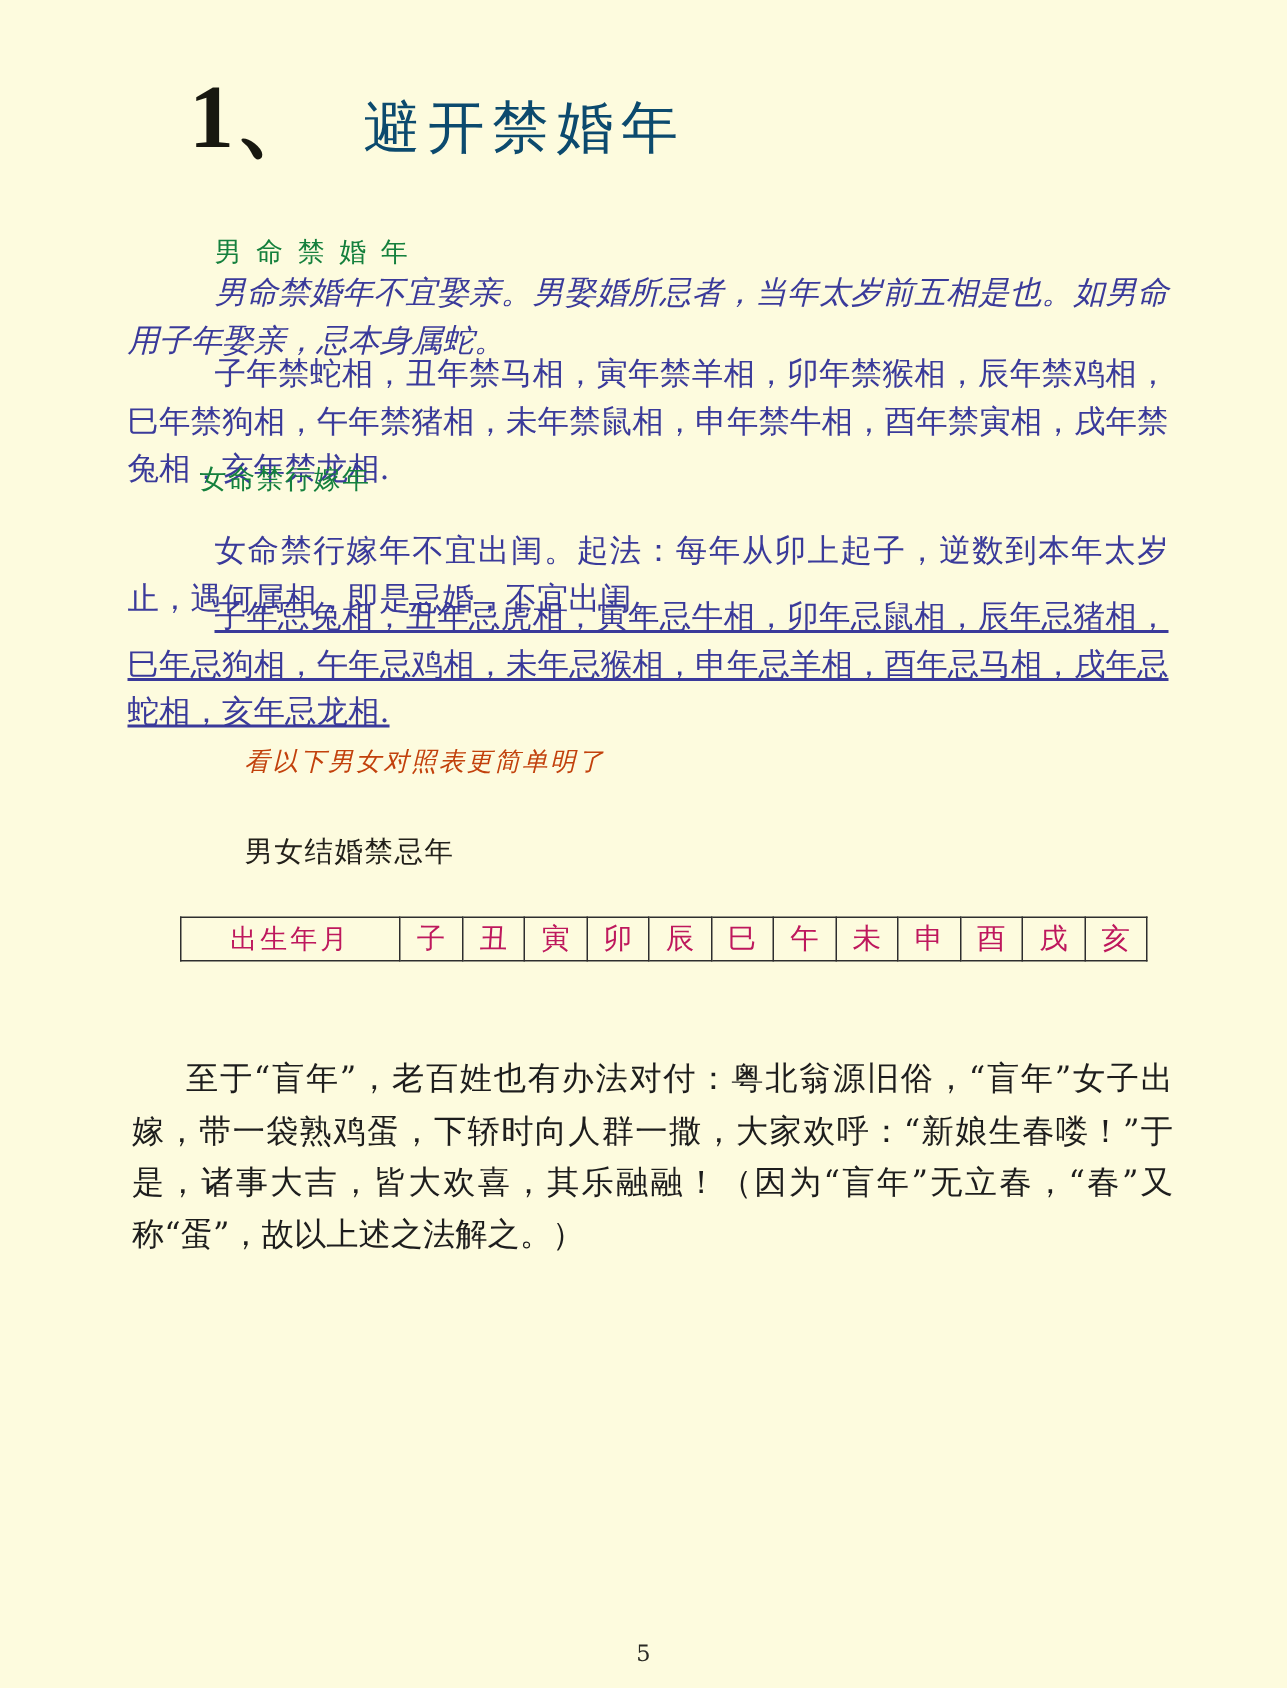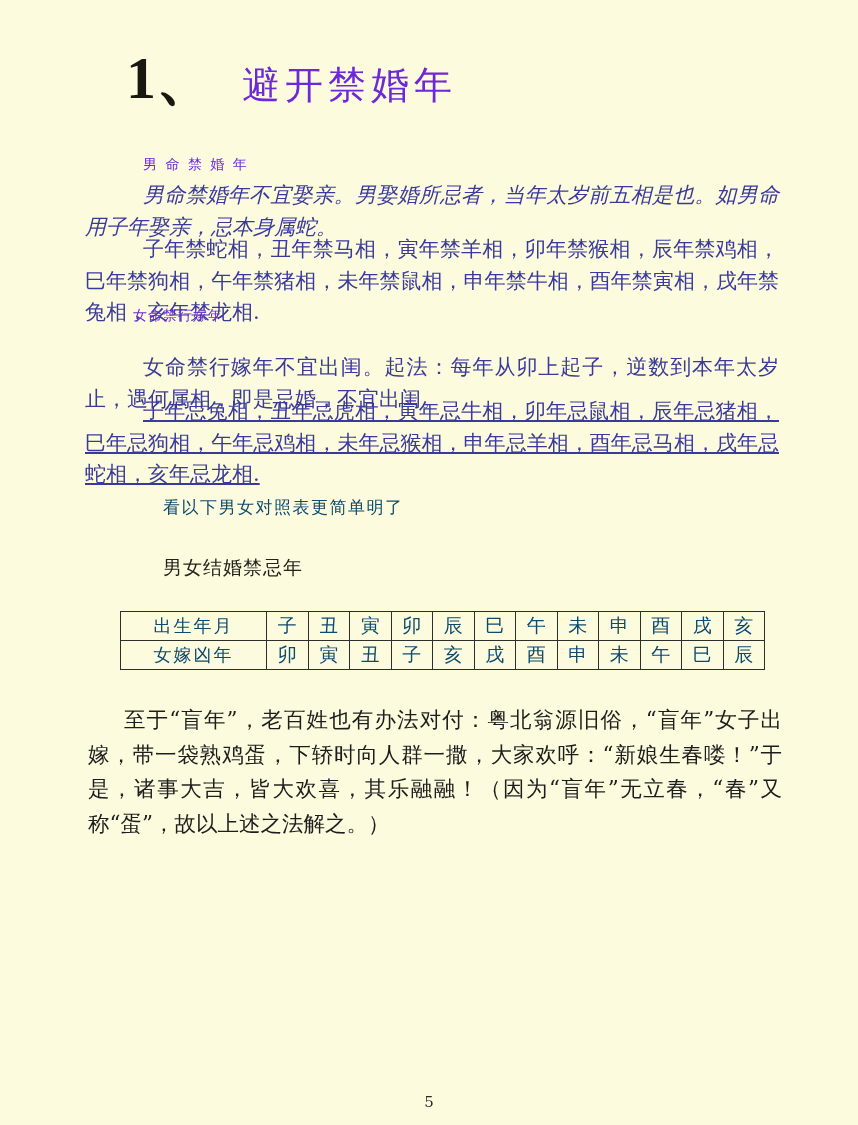--- a/index.html
+++ b/index.html
@@ -21,37 +21,38 @@
   }
   .title-number {
     font-family: "Liberation Serif", "DejaVu Serif", serif;
     font-weight: bold;
     font-size: 60px;
     color: #181810;
     line-height: 1;
   }
   .title-text {
     font-size: 38px;
-    color: #6d28d9;
+    color: #0c4a6e;
     margin-left: 26px;
     letter-spacing: 5px;
     line-height: 1;
   }
 
   
   .h-pink {
-    color: #6d28d9;
-    font-size: 14px;
+    color: #15803d;
+    font-size: 18px;
     letter-spacing: 2px;
     white-space: pre;
   }
   .h-red {
-    color: #0c4a6e;
+    color: #c2410c;
     font-size: 17px;
     letter-spacing: 1.5px;
+    font-style: italic;
   }
   .caption-black {
     color: #23211b;
     font-size: 19px;
     letter-spacing: 1px;
   }
 
   
   .para-blue {
     left: 85px;
@@ -69,21 +70,21 @@
     border-collapse: collapse;
     table-layout: fixed;
     width: 645px;
   }
   .zodiac-table td {
     border: 1px solid #2e2e2e;
     height: 28px;
     text-align: center;
     vertical-align: middle;
     font-size: 19px;
-    color: #0c4a6e;
+    color: #be185d;
     padding: 0;
   }
   .zodiac-table td.rowhead {
     font-size: 18px;
     letter-spacing: 2px;
   }
 
   
   .para-black {
     left: 88px;
@@ -154,33 +155,18 @@
       <td>卯</td>
       <td>辰</td>
       <td>巳</td>
       <td>午</td>
       <td>未</td>
       <td>申</td>
       <td>酉</td>
       <td>戌</td>
       <td>亥</td>
     </tr>
-    <tr>
-      <td class="rowhead">女嫁凶年</td>
-      <td>卯</td>
-      <td>寅</td>
-      <td>丑</td>
-      <td>子</td>
-      <td>亥</td>
-      <td>戌</td>
-      <td>酉</td>
-      <td>申</td>
-      <td>未</td>
-      <td>午</td>
-      <td>巳</td>
-      <td>辰</td>
-    </tr>
   </tbody>
 </table>
 
 <div class="abs para-black">至于“盲年”，老百姓也有办法对付：粤北翁源旧俗，“盲年”女子出嫁，带一袋熟鸡蛋，下轿时向人群一撒，大家欢呼：“新娘生春喽！”于是，诸事大吉，皆大欢喜，其乐融融！（因为“盲年”无立春，“春”又称“蛋”，故以上述之法解之。）</div>
 
 <div class="abs page-number">5</div>
 
 </body></html>

